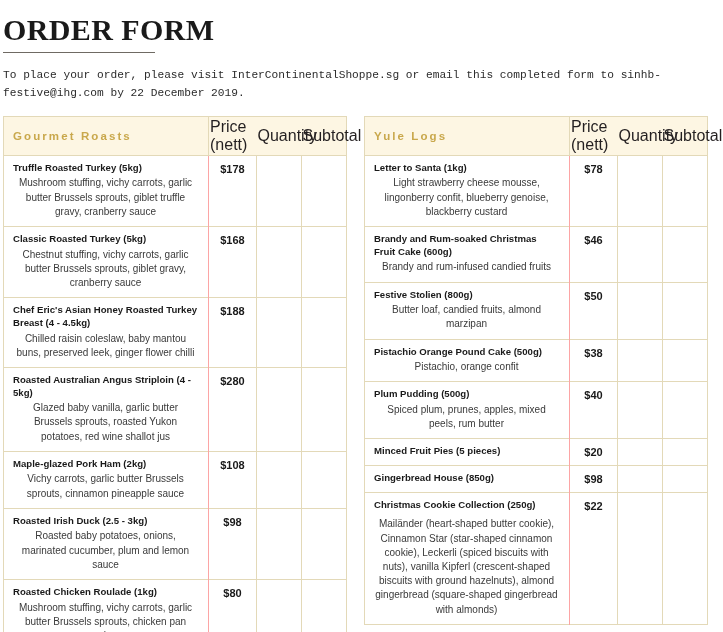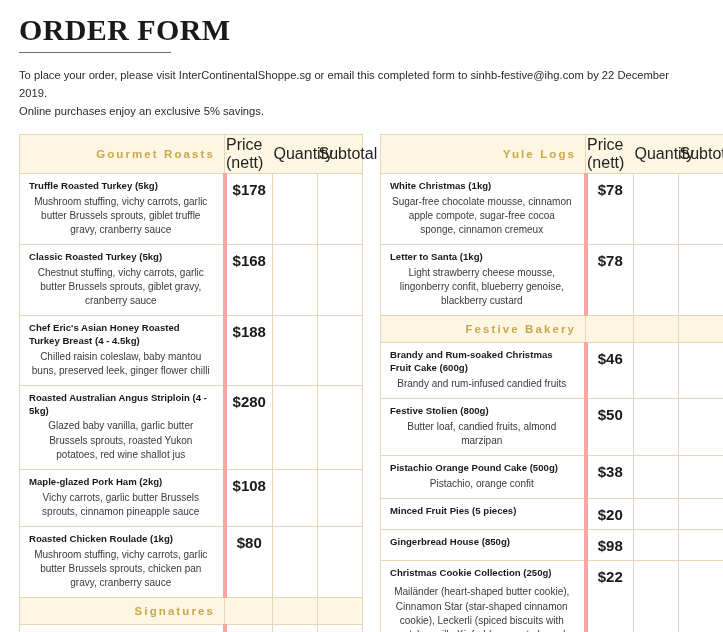--- a/index.html
+++ b/index.html
@@ -12,21 +12,21 @@
     height: 632px;
     font-family: "Liberation Sans", sans-serif;
     color: #231f20;
     overflow: hidden;
   }
   .page {
     position: relative;
     width: 723px;
     height: 632px;
     box-sizing: border-box;
-    padding: 0 19px;
+    padding: 0 3px;
   }
   
   .title {
     font-family: "Liberation Serif", serif;
     font-weight: bold;
     font-size: 30px;
     letter-spacing: 0.4px;
     color: #1a1a1a;
     margin: 0;
     padding-top: 14px;
@@ -37,20 +37,21 @@
     border-top: 1px solid #6f6a63;
     margin: 6px 0 0 0;
     width: 152px;
   }
   .intro {
     font-size: 11.2px;
     line-height: 1.62;
     color: #2b2b2b;
     margin: 13px 8px 0 0;
     max-width: 690px;
+    font-family: Liberation Mono, monospace;
   }
   .intro-line { display: block; }
 
   
   .tables {
     display: flex;
     gap: 18px;
     margin-top: 14px;
     align-items: flex-start;
   }
@@ -71,47 +72,47 @@
   table.order col.c-sub { width: 45px; }
 
   
   tr.section-row > td,
   tr.section-row > th {
     background: #fdf6e3;
     border-top: 1px solid #e3d9b8;
     border-bottom: 1px solid #e3d9b8;
   }
   td.section-title, th.section-title {
-    text-align: right;
+    text-align: left;
     padding: 7px 9px 7px 9px;
     font-size: 11.5px;
     font-weight: bold;
     letter-spacing: 2.1px;
     color: #c9a84c;
     border-right: 1px solid #e3d9b8;
   }
   td.section-spacer {
     border-right: 1px solid #e3d9b8;
   }
   td.section-spacer:last-child { border-right: 0; }
 
   
   tr.item-row > td {
     border-top: 1px solid #e3d9b8;
     vertical-align: top;
     background: #ffffff;
   }
   td.item {
     padding: 6px 10px 7px 9px;
-    border-right: 4px solid #fca5a5;
+    border-right: 1px solid #fca5a5;
   }
   td.price {
     padding: 7px 6px 6px 6px;
     text-align: center;
-    font-size: 15px;
+    font-size: 11px;
     font-weight: bold;
     color: #1a1a1a;
     border-right: 1px solid #e3d9b8;
   }
   td.blank {
     border-right: 1px solid #e3d9b8;
   }
   td.blank.last { border-right: 0; }
 
   .item-name {
@@ -135,21 +136,20 @@
 </head>
 <body>
 
 <div class="page">
 
   <h1 class="title">ORDER FORM</h1>
   <hr class="title-rule">
 
   <p class="intro">
     <span class="intro-line">To place your order, please visit InterContinentalShoppe.sg or email this completed form to sinhb-festive@ihg.com by 22 December 2019.</span>
-    <span class="intro-line">Online purchases enjoy an exclusive 5% savings.</span>
   </p>
 
   <div class="tables">
     <div class="col">
       <table class="order" id="left-table">
         <colgroup>
           <col class="c-item">
             <col class="c-price">
             <col class="c-qty">
             <col class="c-sub">
@@ -196,20 +196,29 @@
               <td class="price">$280</td>
               <td class="blank"></td>
               <td class="blank last"></td>
             </tr>
             <tr class="item-row">
               <td class="item">
                 <span class="item-name">Maple-glazed Pork Ham (2kg)</span>
                 <span class="item-desc">Vichy carrots, garlic butter Brussels sprouts, cinnamon pineapple sauce</span>
               </td>
               <td class="price">$108</td>
+              <td class="blank"></td>
+              <td class="blank last"></td>
+            </tr>
+            <tr class="item-row">
+              <td class="item">
+                <span class="item-name">Roasted Irish Duck (2.5 - 3kg)</span>
+                <span class="item-desc">Roasted baby potatoes, onions, marinated cucumber, plum and lemon sauce</span>
+              </td>
+              <td class="price">$98</td>
               <td class="blank"></td>
               <td class="blank last"></td>
             </tr>
             <tr class="item-row">
               <td class="item">
                 <span class="item-name">Roasted Chicken Roulade (1kg)</span>
                 <span class="item-desc">Mushroom stuffing, vichy carrots, garlic butter Brussels sprouts, chicken pan gravy, cranberry sauce</span>
               </td>
               <td class="price">$80</td>
               <td class="blank"></td>
@@ -242,42 +251,27 @@
         </colgroup>
         <tbody>
             <tr class="section-row">
               <td class="section-title">Yule Logs</td>
               <td class="colhead">Price (nett)</td>
               <td class="colhead">Quantity</td>
               <td class="colhead" style="border-right: 0px;">Subtotal</td>
             </tr>
             <tr class="item-row">
               <td class="item">
-                <span class="item-name">White Christmas (1kg)</span>
-                <span class="item-desc">Sugar-free chocolate mousse, cinnamon apple compote, sugar-free cocoa sponge, cinnamon cremeux</span>
-              </td>
-              <td class="price">$78</td>
-              <td class="blank"></td>
-              <td class="blank last"></td>
-            </tr>
-            <tr class="item-row">
-              <td class="item">
                 <span class="item-name">Letter to Santa (1kg)</span>
                 <span class="item-desc">Light strawberry cheese mousse, lingonberry confit, blueberry genoise, blackberry custard</span>
               </td>
               <td class="price">$78</td>
               <td class="blank"></td>
               <td class="blank last"></td>
             </tr>
-            <tr class="section-row">
-              <td class="section-title">Festive Bakery</td>
-              <td class="section-spacer"></td>
-              <td class="section-spacer"></td>
-              <td class="section-spacer" style="border-right: 0px;"></td>
-            </tr>
             <tr class="item-row">
               <td class="item">
                 <span class="item-name">Brandy and Rum-soaked Christmas Fruit Cake (600g)</span>
                 <span class="item-desc">Brandy and rum-infused candied fruits</span>
               </td>
               <td class="price">$46</td>
               <td class="blank"></td>
               <td class="blank last"></td>
             </tr>
             <tr class="item-row">
@@ -288,20 +282,29 @@
               <td class="price">$50</td>
               <td class="blank"></td>
               <td class="blank last"></td>
             </tr>
             <tr class="item-row">
               <td class="item">
                 <span class="item-name">Pistachio Orange Pound Cake (500g)</span>
                 <span class="item-desc">Pistachio, orange confit</span>
               </td>
               <td class="price">$38</td>
+              <td class="blank"></td>
+              <td class="blank last"></td>
+            </tr>
+            <tr class="item-row">
+              <td class="item">
+                <span class="item-name">Plum Pudding (500g)</span>
+                <span class="item-desc">Spiced plum, prunes, apples, mixed peels, rum butter</span>
+              </td>
+              <td class="price">$40</td>
               <td class="blank"></td>
               <td class="blank last"></td>
             </tr>
             <tr class="item-row">
               <td class="item">
                 <span class="item-name">Minced Fruit Pies (5 pieces)</span>
               </td>
               <td class="price">$20</td>
               <td class="blank"></td>
               <td class="blank last"></td>

